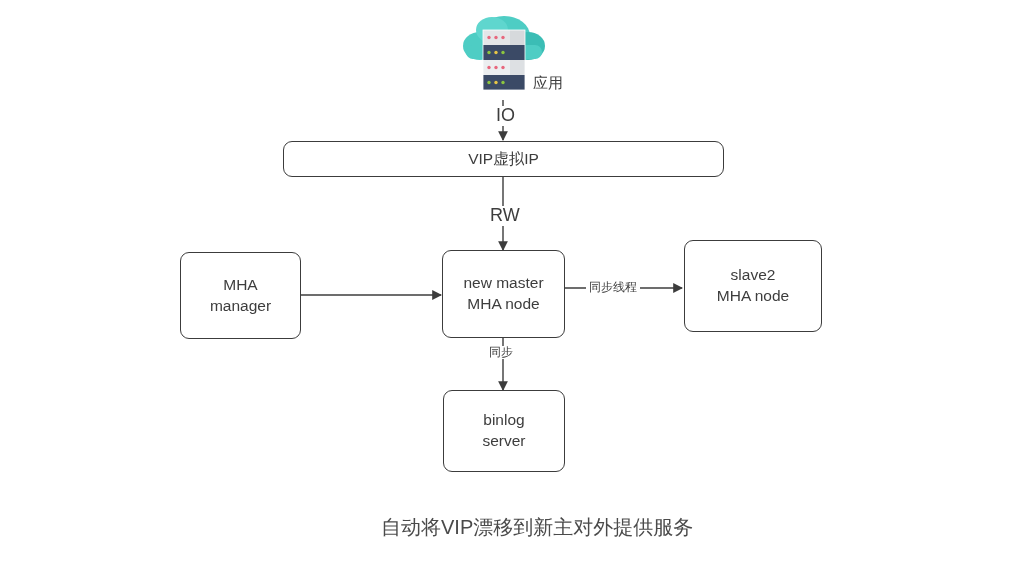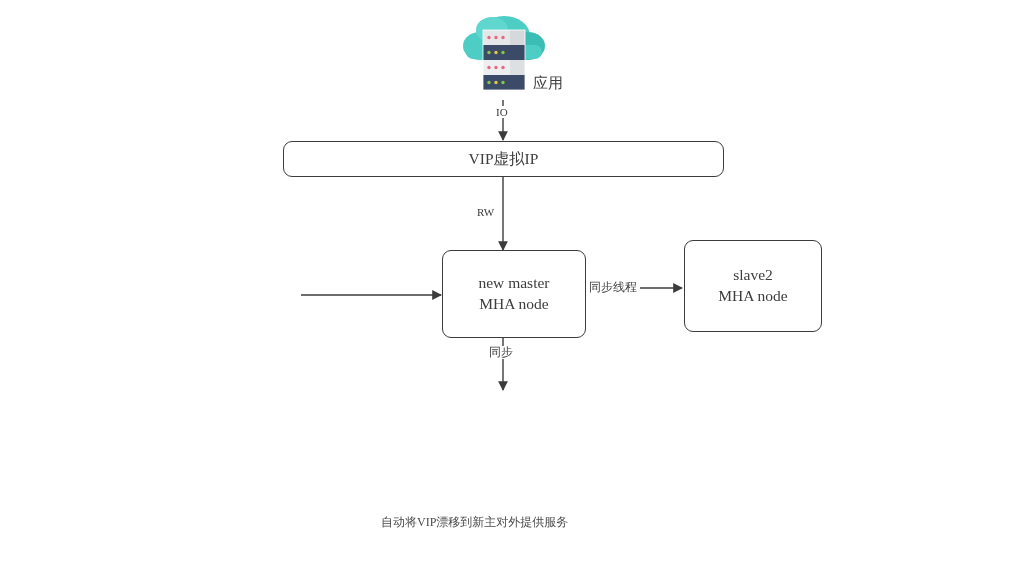--- a/index.html
+++ b/index.html
@@ -14,21 +14,20 @@
     overflow: hidden;
     font-family: "Liberation Sans", "DejaVu Sans", sans-serif;
     color: #3d3d3d;
   }
   #canvas {
     position: absolute;
     left: 0;
     top: 0;
     width: 1020px;
     height: 568px;
-    font-family: Liberation Serif, serif;
   }
   svg.edges {
     position: absolute;
     left: 0;
     top: 0;
     width: 1020px;
     height: 568px;
     pointer-events: none;
   }
   .node {
@@ -42,38 +41,38 @@
     justify-content: center;
     text-align: center;
     line-height: 1.33;
     font-size: 15.5px;
     color: #3d3d3d;
     white-space: pre-line;
   }
   .edge-label {
     position: absolute;
     background: #ffffff;
-    font-size: 11px;
+    font-size: 18px;
     color: #3d3d3d;
     padding: 0 3px;
     white-space: nowrap;
     line-height: 1.1;
   }
   .edge-label.cjk {
     font-size: 12px;
   }
   .app-label {
     position: absolute;
     font-size: 15px;
     color: #3d3d3d;
     white-space: nowrap;
   }
   .caption {
     position: absolute;
-    font-size: 12px;
+    font-size: 20px;
     color: #4a4a4a;
     white-space: nowrap;
   }
   .watermark {
     position: absolute;
     font-size: 17px;
     color: #d9d9d9;
     white-space: nowrap;
     letter-spacing: 0.5px;
   }
@@ -141,30 +140,34 @@
     <line x1="503" y1="176" x2="503" y2="250" stroke="#3c3c3c" stroke-width="1.4" marker-end="url(#arrow)"></line>
 
     <line x1="301" y1="295" x2="441" y2="295" stroke="#3c3c3c" stroke-width="1.4" marker-end="url(#arrow)"></line>
 
     <line x1="565" y1="288" x2="682" y2="288" stroke="#3c3c3c" stroke-width="1.4" marker-end="url(#arrow)"></line>
 
     <line x1="503" y1="337" x2="503" y2="390" stroke="#3c3c3c" stroke-width="1.4" marker-end="url(#arrow)"></line>
   </svg>
 
   <div class="edge-label" style="left:493px; top:106px;">IO</div>
-  <div class="edge-label" style="left:474px; top:206px;">RW</div>
+  <div class="edge-label" style="left:487px; top:206px;">RW</div>
   <div class="edge-label cjk" style="left:586px; top:281px;">同步线程</div>
   <div class="edge-label cjk" style="left:486px; top:346px;">同步</div>
 
   <div class="node" style="left:283px; top:141px; width:441px; height:36px;">VIP虚拟IP</div>
 
+  <div class="node" style="left:180px; top:252px; width:121px; height:87px;">MHA
+manager</div>
 
-  <div class="node" style="left:442px; top:250px; width:144px; height:88px;">new master
+  <div class="node" style="left:442px; top:250px; width:123px; height:88px;">new master
 MHA node</div>
 
   <div class="node" style="left:684px; top:240px; width:138px; height:92px;">slave2
 MHA node</div>
 
+  <div class="node" style="left:443px; top:390px; width:122px; height:82px;">binlog
+server</div>
 
   <div class="caption" style="left:381px; top:514px;">自动将VIP漂移到新主对外提供服务</div>
 
 
 </div>
 
 </body></html>

